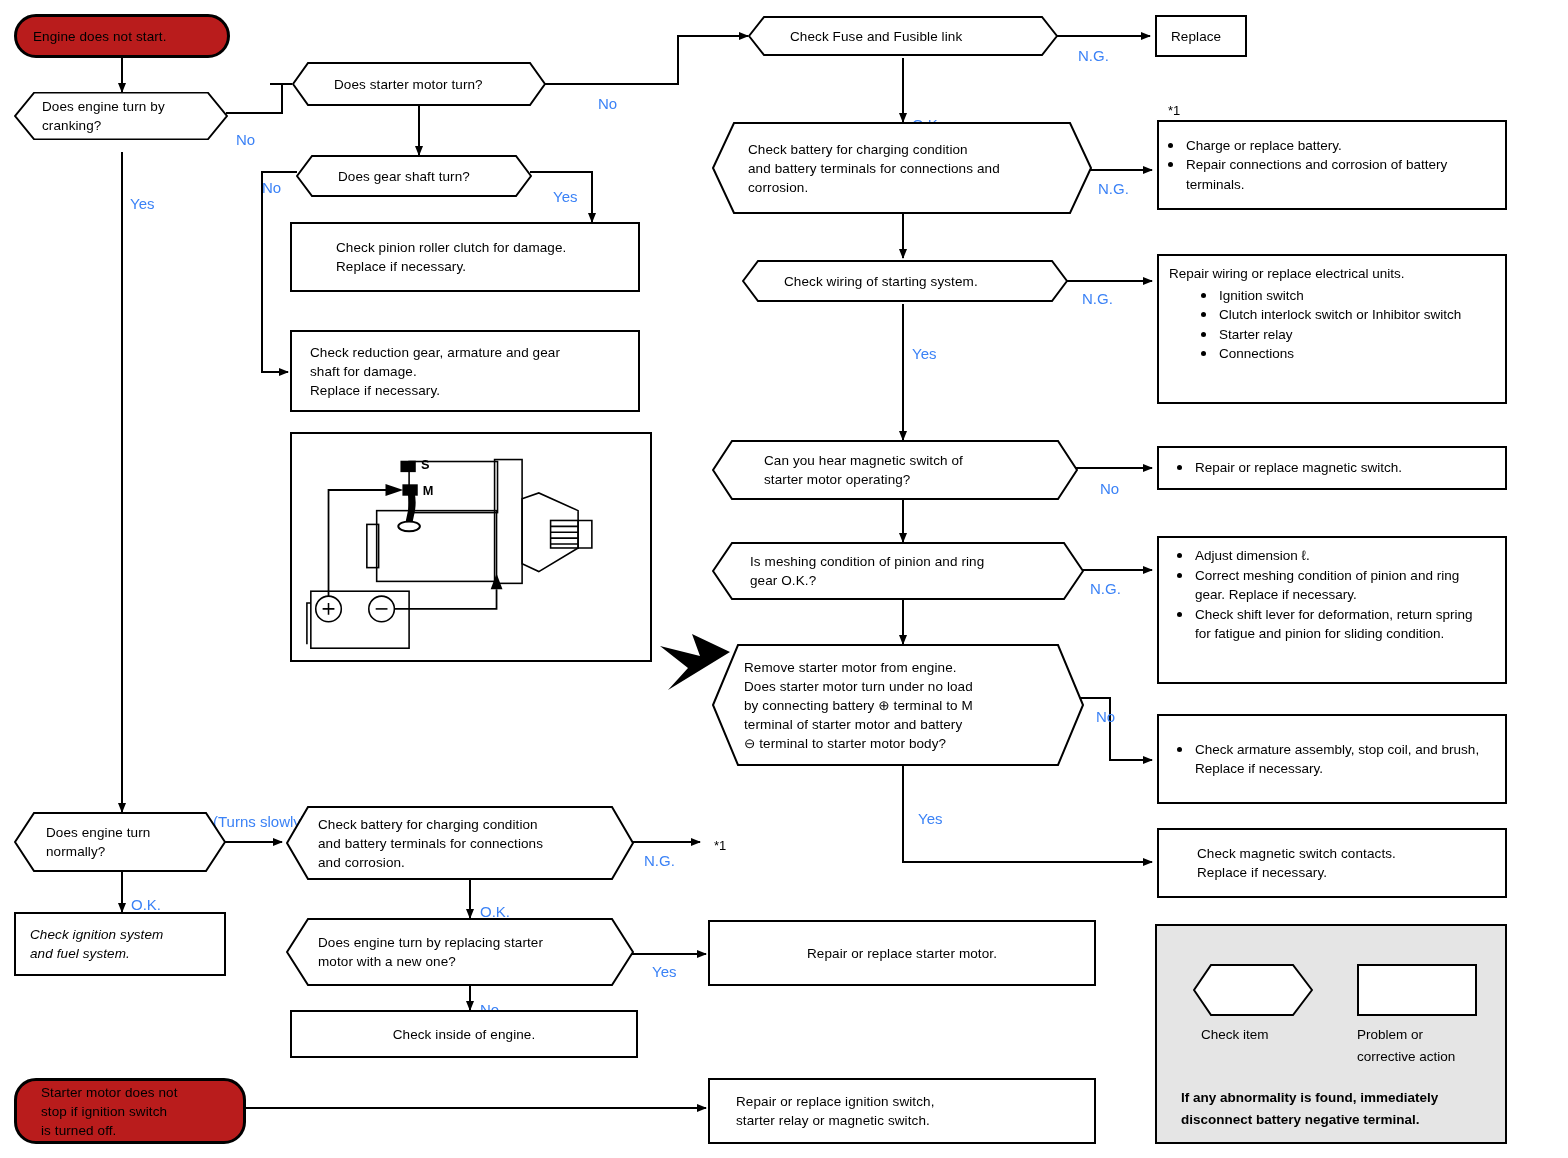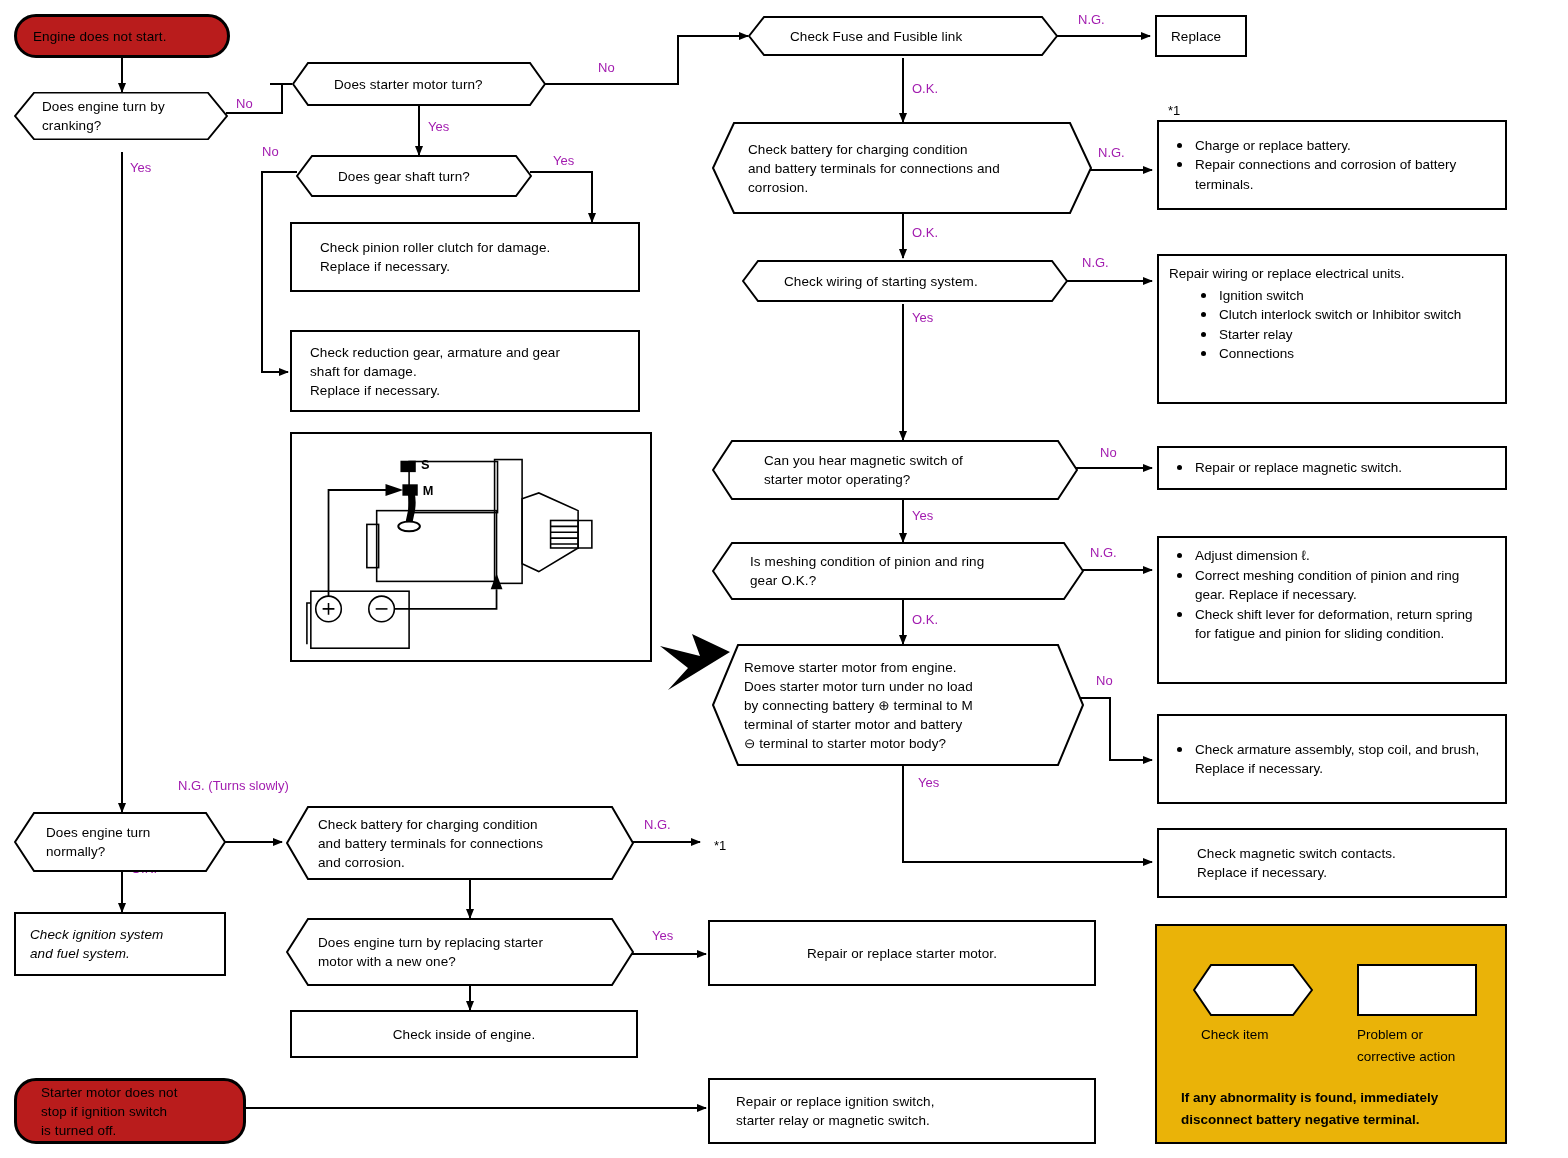--- a/index.html
+++ b/index.html
@@ -8,26 +8,26 @@
   #svg-layer{position:absolute;left:0;top:0;width:1568px;height:1158px;}
   .node{position:absolute;box-sizing:border-box;}
   .hex{display:flex;align-items:center;}
   .hex .hex-text{position:relative;z-index:2;padding-left:42px;padding-right:34px;width:100%;box-sizing:border-box;}
   .hex-svg{position:absolute;left:0;top:0;width:100%;height:100%;z-index:1;}
   .rect{border:2px solid #000;display:flex;align-items:center;background:#fff;}
   .rect .rect-text{padding:6px 14px;width:100%;box-sizing:border-box;}
   .term{border:3px solid #000;border-radius:22px;display:flex;align-items:center;background:#b91c1c;}
   .term .term-text{padding:4px 16px;width:100%;box-sizing:border-box;}
   .txt{font-size:13.5px;line-height:19px;color:#000;letter-spacing:.1px;}
-  .lbl{position:absolute;font-size:13px;line-height:15px;color:#a21caf;white-space:nowrap;}
+  .lbl{position:absolute;font-size:15px;line-height:15px;color:#3b82f6;white-space:nowrap;margin-top:36px;}
   ul.bullets{margin:0;padding:0;list-style:none;}
   ul.bullets li{position:relative;padding-left:22px;font-size:13.5px;line-height:19.5px;}
   ul.bullets li .bullet-dot{position:absolute;left:4px;top:7px;width:5px;height:5px;background:#000;border-radius:50%;}
   .plain-line{font-size:13.5px;line-height:19.5px;}
-  .legend-box{position:absolute;border:2px solid #000;background:#eab308;box-sizing:border-box;}
+  .legend-box{position:absolute;border:2px solid #000;background:#e5e5e5;box-sizing:border-box;}
   .legend-cap{position:absolute;font-size:13.5px;line-height:18px;}
   .legend-note{position:absolute;font-size:13.5px;line-height:20px;font-weight:bold;}
   .illus{position:absolute;border:2px solid #000;background:#fff;box-sizing:border-box;}
   .star{position:absolute;font-size:13px;}
 </style>
 </head>
 <body>
 
 <div id="page">
 
@@ -153,21 +153,21 @@
   <div class="node hex" style="left:296px;top:155px;width:236px;height:42px;">
     <svg class="hex-svg" viewBox="0 0 236 42" preserveAspectRatio="none">
       <polygon points="16,1 220,1 235,21 220,41 16,41 1,21" fill="#fff" stroke="#000" stroke-width="2"></polygon>
     </svg>
     <div class="hex-text">
       <div class="txt">Does gear shaft turn?</div>
     </div>
   </div>
 
   <div class="node rect" style="left:290px;top:222px;width:350px;height:70px;">
-    <div class="rect-text" style="padding-left:28px;">
+    <div class="rect-text" style="padding-left:44px;">
       <div class="txt">Check pinion roller clutch for damage.</div>
       <div class="txt">Replace if necessary.</div>
     </div>
   </div>
 
   <div class="node rect" style="left:290px;top:330px;width:350px;height:82px;">
     <div class="rect-text" style="padding-left:18px;">
       <div class="txt">Check reduction gear, armature and gear</div>
       <div class="txt">shaft for damage.</div>
       <div class="txt">Replace if necessary.</div>
@@ -240,21 +240,21 @@
     <div class="hex-text" style="padding-left:36px;padding-right:26px;">
       <div class="txt">Check battery for charging condition</div>
       <div class="txt">and battery terminals for connections and</div>
       <div class="txt">corrosion.</div>
     </div>
   </div>
 
   <div class="star" style="left:1168px;top:103px;">*1</div>
 
   <div class="node rect" style="left:1157px;top:120px;width:350px;height:90px;">
-    <div class="rect-text" style="padding-left:14px;">
+    <div class="rect-text" style="padding-left:5px;">
       <ul class="bullets">
         <li><span class="bullet-dot"></span><span>Charge or replace battery.</span></li>
         <li><span class="bullet-dot"></span><span>Repair connections and corrosion of battery terminals.</span></li>
       </ul>
     </div>
   </div>
 
   <div class="node hex" style="left:742px;top:260px;width:326px;height:42px;">
     <svg class="hex-svg" viewBox="0 0 326 42" preserveAspectRatio="none">
       <polygon points="16,1 310,1 325,21 310,41 16,41 1,21" fill="#fff" stroke="#000" stroke-width="2"></polygon>

